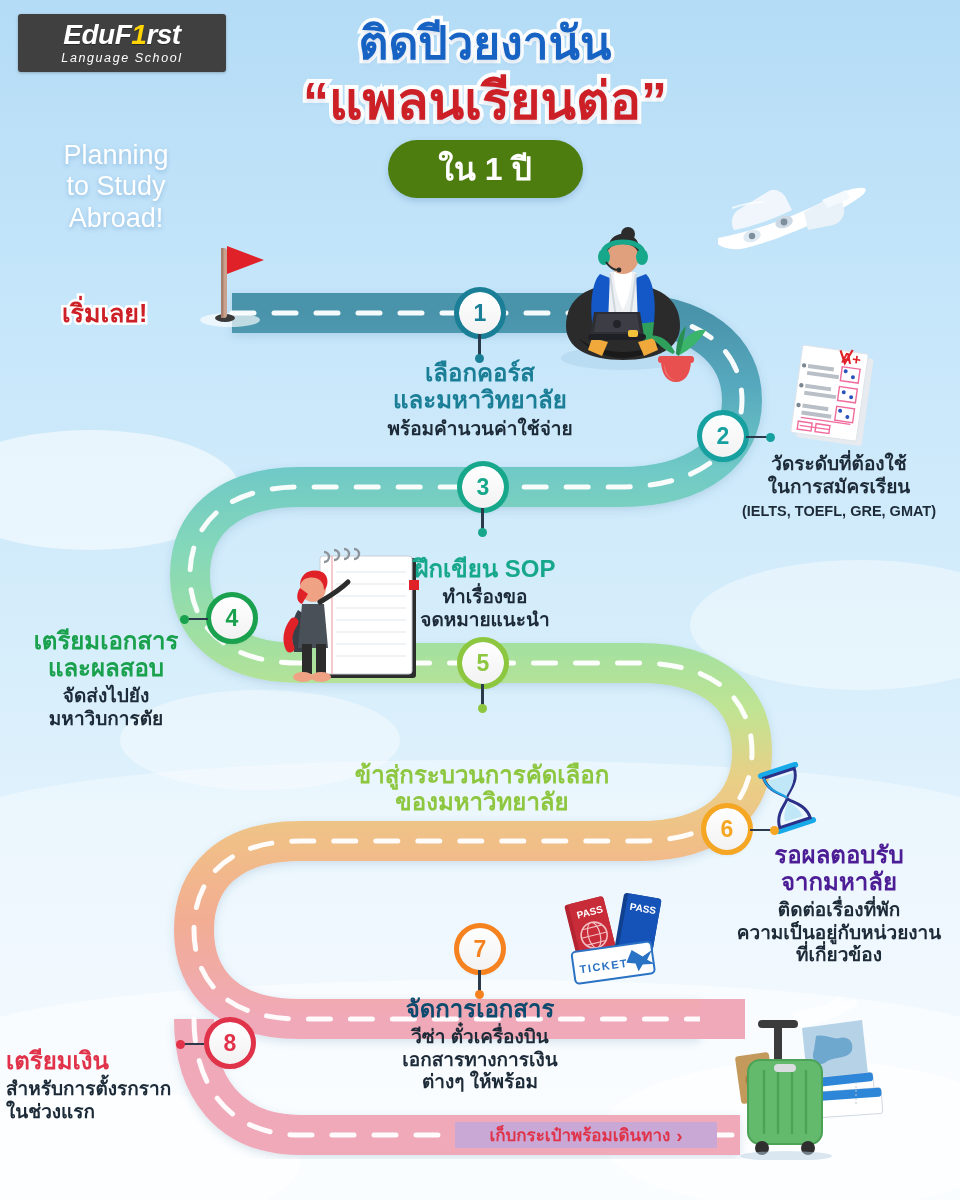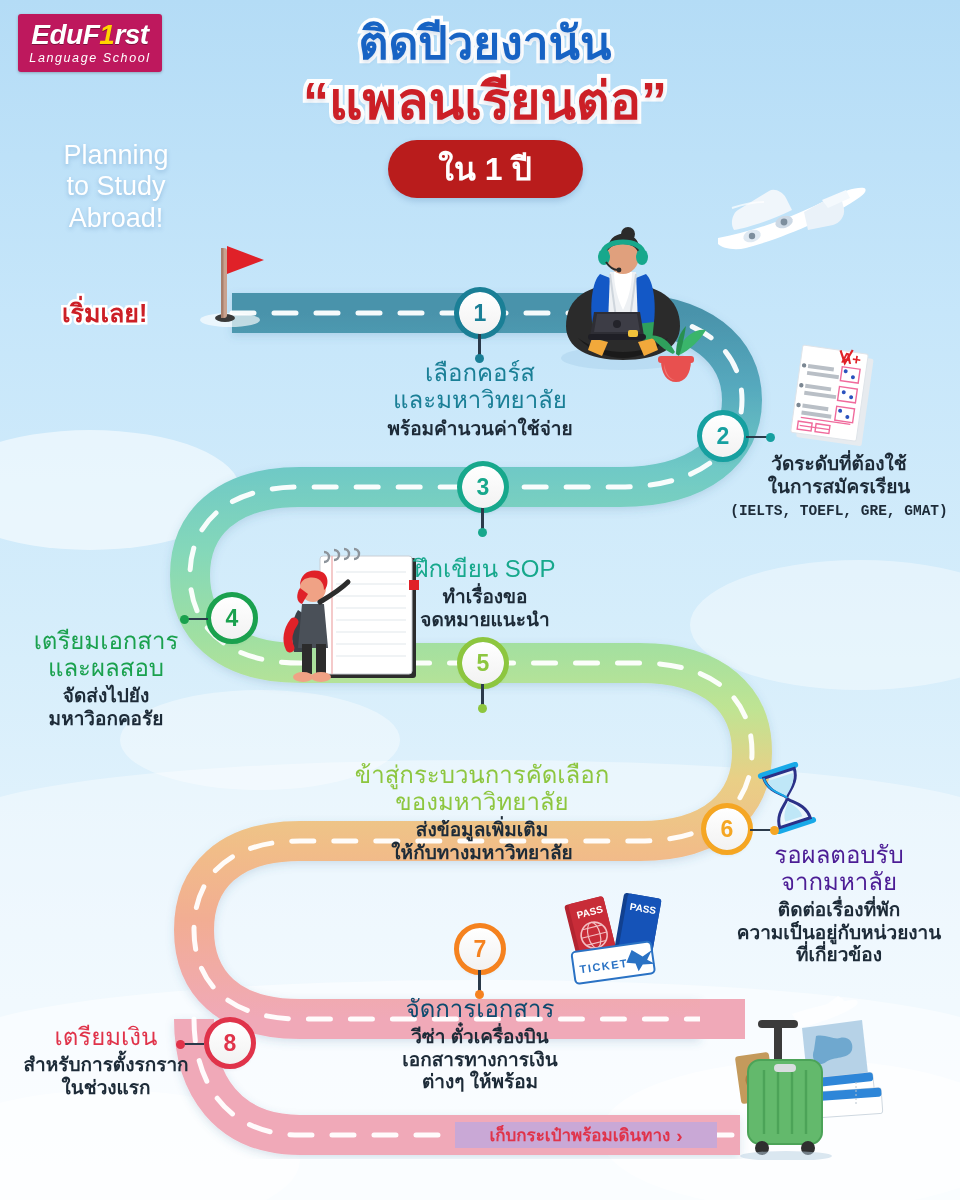--- a/index.html
+++ b/index.html
@@ -18,22 +18,22 @@
   }
   .cloud{position:absolute;background:rgba(255,255,255,.55);border-radius:50%;filter:blur(.4px);}
   .cloud.b{background:rgba(255,255,255,.40);}
   .cloud-band{
     position:absolute;left:-40px;right:-40px;
     background:rgba(255,255,255,.38);border-radius:50% 50% 0 0 / 60px 60px;
   }
 
   
   .logo{
-    position:absolute;left:18px;top:14px;width:144px;height:58px;
-    background:#be185d;border-radius:3px;
+    position:absolute;left:18px;top:14px;width:208px;height:58px;
+    background:#404040;border-radius:3px;
     box-shadow:0 1px 3px rgba(0,0,0,.25);
     display:flex;flex-direction:column;align-items:center;justify-content:center;
   }
   .logo-main{
     color:#fff;font-weight:bold;font-style:italic;font-size:28px;letter-spacing:-.5px;
     line-height:1;text-shadow:0 1px 0 rgba(0,0,0,.35);
   }
   .logo-main .one{color:#ffd400;}
   .logo-sub{
     color:#fff;font-style:italic;font-size:12.5px;letter-spacing:1.6px;
@@ -47,21 +47,21 @@
     -webkit-text-stroke:7px #ffffff;paint-order:stroke fill;
     text-shadow:0 3px 4px rgba(40,90,150,.18);
   }
   .hl-2-wrap{position:relative;margin-top:2px;}
   .hl-2{
     font-size:52px;font-weight:bold;color:#cc1f26;line-height:1.12;
     -webkit-text-stroke:8px #ffffff;paint-order:stroke fill;
     text-shadow:0 3px 5px rgba(40,90,150,.18);
   }
   .hl-pill{
-    margin:10px auto 0;width:195px;height:58px;border-radius:30px;background:#b91c1c;
+    margin:10px auto 0;width:195px;height:58px;border-radius:30px;background:#4d7c0f;
     display:flex;align-items:center;justify-content:center;
     box-shadow:0 3px 6px rgba(40,90,150,.22);
   }
   .hl-pill span{color:#fff;font-size:32px;font-weight:bold;line-height:1;}
 
   
   .planning{
     position:absolute;left:36px;top:140px;width:160px;text-align:center;
     color:#ffffff;font-size:27px;line-height:1.16;font-weight:normal;
     text-shadow:0 2px 4px rgba(90,140,190,.45);
@@ -93,25 +93,25 @@
   }
   .marker .num{position:relative;}
 
   
   .conn{position:absolute;}
   .conn .stick{position:absolute;background:#2b3a4a;}
   .conn .dot{position:absolute;width:9px;height:9px;border-radius:50%;}
 
   
   .step{position:absolute;}
-  .step .title{font-weight:normal;line-height:1.12;}
+  .step .title{font-weight:bold;line-height:1.12;}
   .step .sub{color:#1d2b38;font-weight:bold;line-height:1.2;}
   .t-lg{font-size:24px;}
   .s-md{font-size:19px;}
-  .s-sm{font-size:14.5px;font-family:Liberation Mono, monospace;}
+  .s-sm{font-size:14.5px;}
 
   
   .end-banner{
     position:absolute;left:455px;top:1122px;width:262px;height:26px;
     background:#c9a8d6;display:flex;align-items:center;justify-content:center;gap:6px;
   }
   .end-banner .txt{color:#e0334a;font-size:17px;font-weight:bold;line-height:1;}
   .end-banner .chev{color:#e0334a;font-size:19px;font-weight:bold;line-height:1;}
 
   
@@ -468,36 +468,34 @@
     <span class="num" style="color:#1aa14e;">4</span>
   </div>
   <div class="conn" style="left:180px;top:616px;width:28px;height:6px;">
     <span class="stick" style="left:6px;top:1.5px;width:22px;height:2.5px;"></span>
     <span class="dot" style="left:0;top:-1.5px;background:#1aa14e;"></span>
   </div>
   <div class="step" style="left:8px;top:628px;width:196px;text-align:center;">
     <div class="title t-lg" style="color:#1aa14e;white-space:pre-line;">เตรียมเอกสาร
 และผลสอบ</div>
     <div class="sub s-md" style="white-space:pre-line;margin-top:3px;">จัดส่งไปยัง
-มหาวิอกคอรัย</div>
+มหาวิบการตัย</div>
   </div>
 
   <div class="marker" style="left:462px;top:642px;color:#8dc63f;">
     <span class="ring"></span>
     <span class="num" style="color:#8dc63f;">5</span>
   </div>
   <div class="conn" style="left:481px;top:684px;width:4px;height:26px;">
     <span class="stick" style="left:0;top:0;width:2.5px;height:22px;"></span>
     <span class="dot" style="left:-3px;top:20px;background:#8dc63f;"></span>
   </div>
   <div class="step" style="left:292px;top:762px;width:380px;text-align:center;">
     <div class="title t-lg" style="color:#8dc63f;white-space:pre-line;">ข้าสู่กระบวนการคัดเลือก
 ของมหาวิทยาลัย</div>
-    <div class="sub s-md" style="white-space:pre-line;margin-top:3px;">ส่งข้อมูลเพิ่มเติม
-ให้กับทางมหาวิทยาลัย</div>
   </div>
 
   <div class="marker" style="left:706px;top:808px;color:#f5a623;">
     <span class="ring"></span>
     <span class="num" style="color:#f5a623;">6</span>
   </div>
   <div class="conn" style="left:750px;top:827px;width:28px;height:6px;">
     <span class="stick" style="left:0;top:1.5px;width:22px;height:2.5px;"></span>
     <span class="dot" style="left:20px;top:-1.5px;background:#f5a623;"></span>
   </div>
@@ -525,21 +523,21 @@
   </div>
 
   <div class="marker" style="left:209px;top:1022px;color:#e0334a;">
     <span class="ring"></span>
     <span class="num" style="color:#e0334a;">8</span>
   </div>
   <div class="conn" style="left:176px;top:1041px;width:28px;height:6px;">
     <span class="stick" style="left:6px;top:1.5px;width:22px;height:2.5px;"></span>
     <span class="dot" style="left:0;top:-1.5px;background:#e0334a;"></span>
   </div>
-  <div class="step" style="left:6px;top:1024px;width:200px;text-align:center;">
+  <div class="step" style="left:6px;top:1048px;width:200px;text-align:left;">
     <div class="title t-lg" style="color:#e0334a;white-space:pre-line;">เตรียมเงิน</div>
     <div class="sub s-md" style="white-space:pre-line;margin-top:3px;">สำหรับการตั้งรกราก
 ในช่วงแรก</div>
   </div>
 
   <div class="end-banner">
     <span class="txt">เก็บกระเป๋าพร้อมเดินทาง</span>
     <span class="chev">›</span>
   </div>
 

